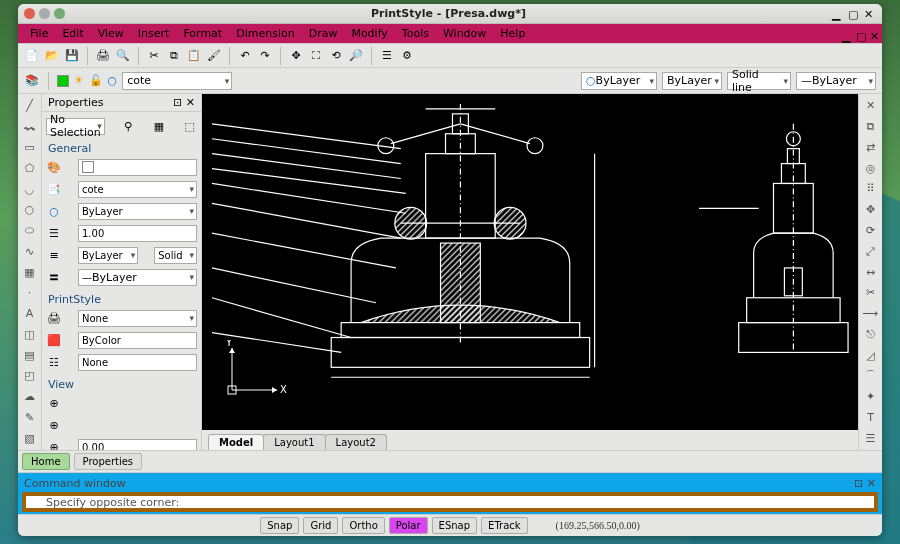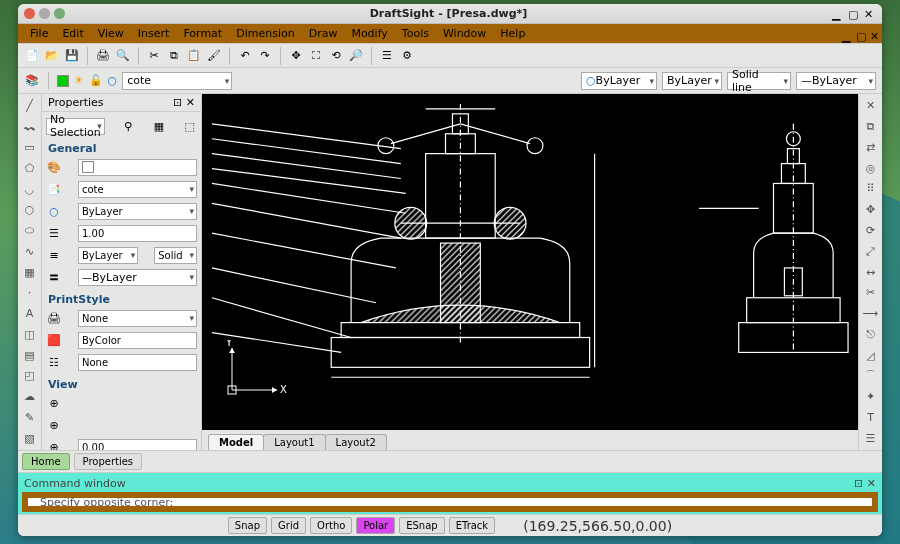--- a/index.html
+++ b/index.html
@@ -6,77 +6,77 @@
   body { width: 900px; height: 544px; background: linear-gradient(135deg, #2a5d2e 0%, #4a7d3a 30%, #5a8d4a 50%, #2a6d6a 80%, #1a4d3a 100%); position: relative; overflow: hidden; }
   .bg-trees { position:absolute; inset:0; background:
     radial-gradient(circle at 10% 30%, rgba(255,255,255,.15) 0 30px, transparent 31px),
     radial-gradient(circle at 90% 70%, rgba(30,120,130,.7) 0 200px, transparent 201px),
     linear-gradient(180deg, #3a6d3a 0%, #5a9d5a 40%, #2a7d8a 100%);
   }
   .window { position: absolute; top: 4px; left: 18px; right: 18px; bottom: 8px; background: #e8e8e6; border-radius: 6px; box-shadow: 0 2px 10px rgba(0,0,0,.4); display: flex; flex-direction: column; overflow:hidden; }
   .titlebar { height: 20px; background: linear-gradient(#e6e6e4,#d6d6d4); display: flex; align-items: center; padding: 0 6px; border-bottom:1px solid #bbb; }
   .wbtn { width:11px; height:11px; border-radius:50%; margin-right:4px; display:inline-block; }
   .title { flex:1; text-align:center; font-weight:bold; font-size:11px; color:#222; }
-  .menubar { height:20px; display:flex; align-items:center; padding:0 6px; gap:2px; border-bottom:1px solid #ccc; background:#a16207;}
+  .menubar { height:20px; display:flex; align-items:center; padding:0 6px; gap:2px; border-bottom:1px solid #ccc; background:#be185d;}
   .menubar span { padding:2px 6px; cursor:default; }
   .toolbar { height:24px; display:flex; align-items:center; padding:0 6px; gap:4px; border-bottom:1px solid #ccc; background:#e6e6e4;}
   .tb-ico { width:16px; height:16px; display:inline-flex; align-items:center; justify-content:center; border:1px solid transparent; }
   .sep { width:1px; height:18px; background:#bbb; margin:0 3px;}
   .layerbar { height:26px; display:flex; align-items:center; padding:0 6px; gap:5px; border-bottom:1px solid #ccc; background:#e6e6e4;}
   .sel { height:18px; border:1px solid #aaa; background:#fff; padding:0 14px 0 4px; position:relative; display:inline-flex; align-items:center; font-size:11px; }
   .sel::after{content:"▾"; position:absolute; right:2px; font-size:9px; color:#555;}
   .main { flex:1; display:flex; overflow:hidden; }
   .lefttools, .righttools { width:24px; background:#e6e6e4; display:flex; flex-direction:column; align-items:center; padding:4px 0; gap:5px; border-right:1px solid #ccc;}
   .righttools{border-right:none;border-left:1px solid #ccc;}
   .tool { width:18px; height:18px; display:flex; align-items:center; justify-content:center; color:#555;}
   .props { width:160px; background:#e6e6e4; border-right:1px solid #ccc; display:flex; flex-direction:column; overflow:hidden;}
   .props-hdr{height:18px; padding:2px 6px; display:flex; align-items:center; justify-content:space-between; border-bottom:1px solid #ccc; font-size:11px;}
   .props-body{flex:1; overflow:auto; padding:4px;}
   .props-row{display:flex; align-items:center; height:20px; margin-bottom:2px; gap:16px;}
   .props-row .ic{width:16px; height:16px; display:flex; align-items:center; justify-content:center;}
   .props-row .fld{flex:1; height:17px; border:1px solid #aaa; background:#fff; padding:0 3px; font-size:10px; display:flex; align-items:center; position:relative;}
   .fld.sel-s::after{content:"▾"; position:absolute; right:2px; font-size:9px; color:#555;}
-  .group-h{font-weight:bold; color:#1a4d7a; font-size:11px; padding:4px 2px 2px;}
+  .group-h{font-weight:normal; color:#1a4d7a; font-size:11px; padding:4px 2px 2px;}
   .canvas-area{flex:1; display:flex; flex-direction:column; background:#e6e6e4;}
   .canvas{flex:1; background:#000; position:relative; overflow:hidden;}
   .axis{position:absolute; left:20px; bottom:20px; }
   .axis line{stroke:#fff; stroke-width:1;}
   .axis text{fill:#fff; font-size:10px;}
   .drawing{position:absolute; inset:0;}
   .drawing line,.drawing path,.drawing circle,.drawing rect,.drawing polyline{stroke:#fff; stroke-width:1.2; fill:none;}
   .drawing .hatch{fill:url(#hatch);}
   .tabs{height:20px; display:flex; align-items:flex-end; padding-left:6px; gap:0; background:#e6e6e4;}
   .tab{padding:2px 10px; border:1px solid #aaa; border-bottom:none; background:#dcdcda; border-radius:3px 3px 0 0; font-size:10px; margin-right:-1px;}
   .tab.active{background:#f4f4f2; font-weight:bold;}
   .bottom-tabs{height:22px; display:flex; align-items:center; padding:2px 4px; gap:4px; background:#e6e6e4; border-top:1px solid #ccc;}
   .btab{padding:2px 8px; background:#e0e0de; border:1px solid #bbb; border-radius:2px; font-size:10px;}
   .btab.active{background:#a8d89a; border-color:#7aaa6c;}
-  .cmd-area{border-top:1px solid #ccc; background:#5eead4; padding:2px 4px;}
+  .cmd-area{border-top:1px solid #ccc; background:#0ea5e9; padding:2px 4px;}
   .cmd-hdr{font-size:10px; color:#444; padding:2px; display:flex; justify-content:space-between;}
-  .cmd-input{width:100%; height:20px; border:6px solid #a16207; background:#fff; padding:2px 12px; font-size:11px; color:#555;}
+  .cmd-input{width:100%; height:20px; border:4px solid #a16207; background:#fff; padding:2px 20px; font-size:11px; color:#555;}
   .status{height:22px; display:flex; align-items:center; justify-content:center; gap:4px; background:#e6e6e4; border-top:1px solid #ccc;}
   .sbtn{padding:2px 6px; border:1px solid #aaa; background:#e0e0de; border-radius:2px; font-size:10px;}
   .sbtn.on{background:#d946ef;}
-  .coords{font-size:14px; color:#333; margin-left:24px;}
+  .coords{font-size:10px; color:#333; margin-left:24px;font-family:Liberation Serif, serif;}
   svg{display:block;}
   .swatch{width:12px;height:12px;border:1px solid #888;display:inline-block;}
   .hdr-ico{width:12px;height:12px;display:inline-block;}
   .titlebar .rb{margin-left:4px;}
 </style>
 </head>
 <body>
 <div class="bg-trees"></div>
 
 <div class="window">
 
   <div class="titlebar">
     <span class="wbtn" style="background:#e06050"></span>
     <span class="wbtn" style="background:#aaa"></span>
     <span class="wbtn" style="background:#7a7"></span>
-    <span class="title">DraftSight - [Presa.dwg*]</span>
+    <span class="title">PrintStyle - [Presa.dwg*]</span>
     <span class="hdr-ico rb">▁</span>
     <span class="hdr-ico rb">▢</span>
     <span class="hdr-ico rb">✕</span>
   </div>
 
   <div class="menubar">
     <span>File</span>
     <span>Edit</span>
     <span>View</span>
     <span>Insert</span>

